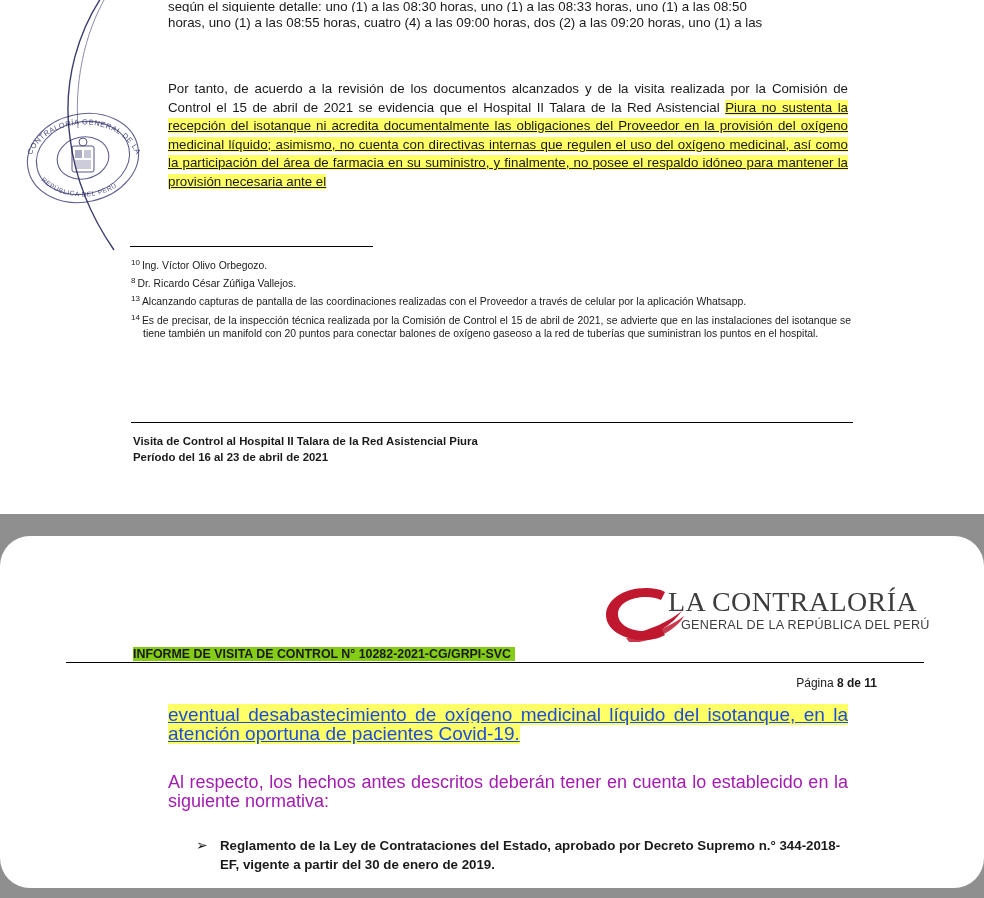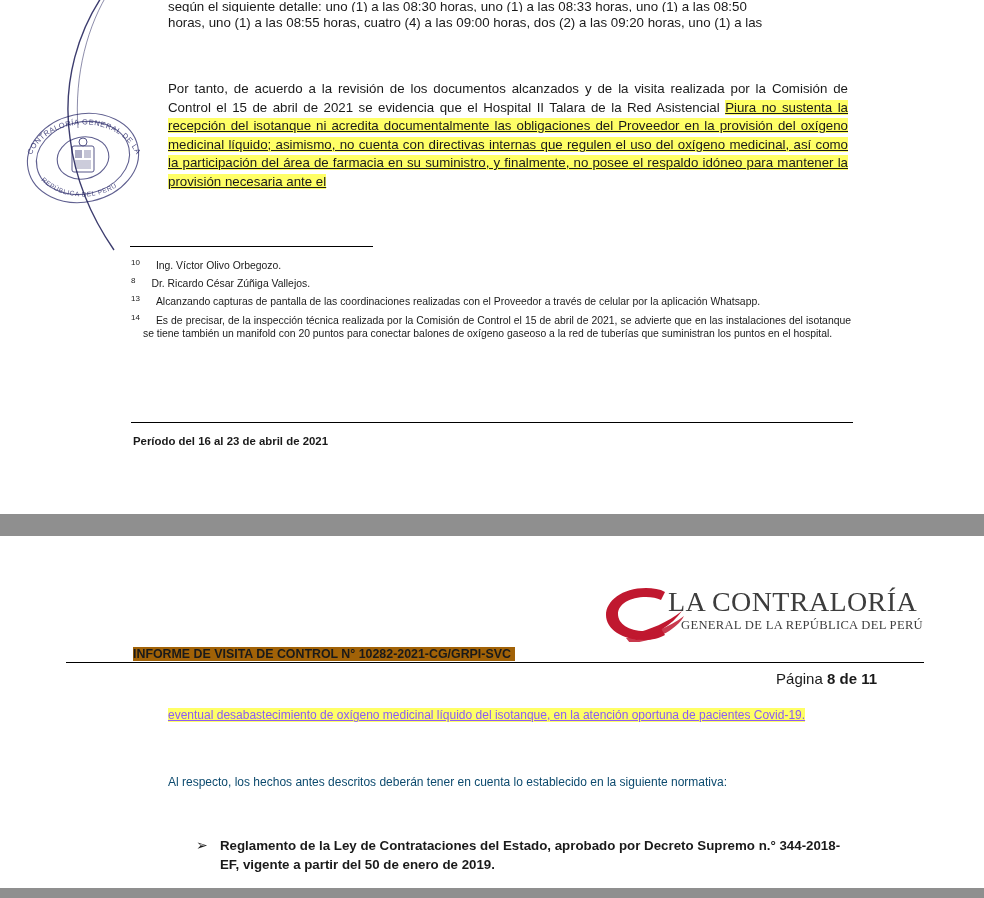--- a/index.html
+++ b/index.html
@@ -39,20 +39,21 @@
     position: absolute;
     top: 514px;
     left: 0;
     width: 984px;
     height: 22px;
     background: #8f8f8f;
   }
   .page-two {
     top: 536px;
     height: 352px;
+    border-radius: 30px;
   }
   .bottom-strip {
     position: absolute;
     top: 888px;
     left: 0;
     width: 984px;
     height: 10px;
     background: #8f8f8f;
   }
 
@@ -110,21 +111,21 @@
   }
   .fn {
     display: block;
     margin-bottom: 1.5px;
     padding-left: 12px;
     text-indent: -12px;
   }
   .fn sup {
     font-size: 8px;
     vertical-align: super;
-    margin-right: 16px;
+    margin-right: 2px;
   }
 
   .foot-rule {
     position: absolute;
     left: 131px;
     top: 424px;
     width: 722px;
     height: 1px;
     background: #000;
   }
@@ -171,21 +172,21 @@
     font-family: "Liberation Serif", serif;
     font-size: 28px;
     letter-spacing: 0.4px;
     color: #3d3d3d;
     white-space: nowrap;
   }
   .logo-text-sub {
     position: absolute;
     left: 681px;
     top: 82px;
-    font-family: Liberation Serif, serif;
+    font-family: Liberation Sans, sans-serif;
     font-size: 12.6px;
     letter-spacing: 0.3px;
     color: #3d3d3d;
     white-space: nowrap;
     text-align: right;
   }
 
   .head-rule {
     position: absolute;
     left: 66px;
@@ -194,53 +195,53 @@
     height: 1px;
     background: #000;
   }
   .doc-number {
     position: absolute;
     left: 133px;
     top: 111px;
     font-size: 12.4px;
     font-weight: bold;
     color: #1a1a1a;
-    background: #a16207;
+    background: #84cc16;
     padding-right: 4px;
     white-space: nowrap;
   }
   .page-num {
     position: absolute;
     right: 107px;
-    top: 134px;
-    font-size: 15px;
+    top: 140px;
+    font-size: 12px;
     color: #1a1a1a;
     margin-left: 38px;
   }
   .page-num b { font-weight: bold; }
 
   .para-3 {
     position: absolute;
     left: 168px;
     top: 170px;
     width: 680px;
-    font-size: 12px;
+    font-size: 19px;
     line-height: 18.5px;
-    color: #8b5cf6;
+    color: #1d4ed8;
     text-align: justify;
   }
 
   .para-4 {
     position: absolute;
     left: 168px;
     top: 237px;
     width: 680px;
-    font-size: 12px;
+    font-size: 18px;
     line-height: 18.5px;
-    color: #0c4a6e;
+    color: #a21caf;
     text-align: justify;
   }
 
   .bullet-item {
     position: absolute;
     left: 196px;
     top: 300px;
     width: 655px;
     font-size: 13.3px;
     line-height: 19px;
@@ -312,20 +313,21 @@
     <div class="footnotes">
       <span class="fn"><sup>10</sup><span>Ing. Víctor Olivo Orbegozo.</span></span>
       <span class="fn"><sup>8</sup><span>Dr. Ricardo César Zúñiga Vallejos.</span></span>
       <span class="fn"><sup>13</sup><span>Alcanzando capturas de pantalla de las coordinaciones realizadas con el Proveedor a través de celular por la aplicación Whatsapp.</span></span>
       <span class="fn"><sup>14</sup><span>Es de precisar, de la inspección técnica realizada por la Comisión de Control el 15 de abril de 2021, se advierte que en las instalaciones del isotanque se tiene también un manifold con 20 puntos para conectar balones de oxígeno gaseoso a la red de tuberías que suministran los puntos en el hospital.</span></span>
     </div>
 
     <div class="foot-rule"></div>
 
     <div class="page-footer">
+      <div>Visita de Control al Hospital II Talara de la Red Asistencial Piura</div>
       <div>Período del 16 al 23 de abril de 2021</div>
     </div>
   </div>
 
   <div class="page-gap"></div>
 
   <div class="page page-two">
 
     <svg class="logo" viewBox="0 0 340 58">
       <g transform="translate(2,2)">
@@ -345,18 +347,18 @@
     </div>
 
     <div class="para-3">
       <span class="hl">eventual desabastecimiento de oxígeno medicinal líquido del isotanque, en la atención oportuna de pacientes Covid-19.</span>
     </div>
 
     <div class="para-4">Al respecto, los hechos antes descritos deberán tener en cuenta lo establecido en la siguiente normativa:</div>
 
     <div class="bullet-item">
       <span class="bullet-marker">➢</span>
-      <span class="bullet-body">Reglamento de la Ley de Contrataciones del Estado, aprobado por Decreto Supremo n.° 344-2018-EF, vigente a partir del 50 de enero de 2019.</span>
+      <span class="bullet-body">Reglamento de la Ley de Contrataciones del Estado, aprobado por Decreto Supremo n.° 344-2018-EF, vigente a partir del 30 de enero de 2019.</span>
     </div>
   </div>
 
   <div class="bottom-strip"></div>
 </div>
 
 </body></html>

